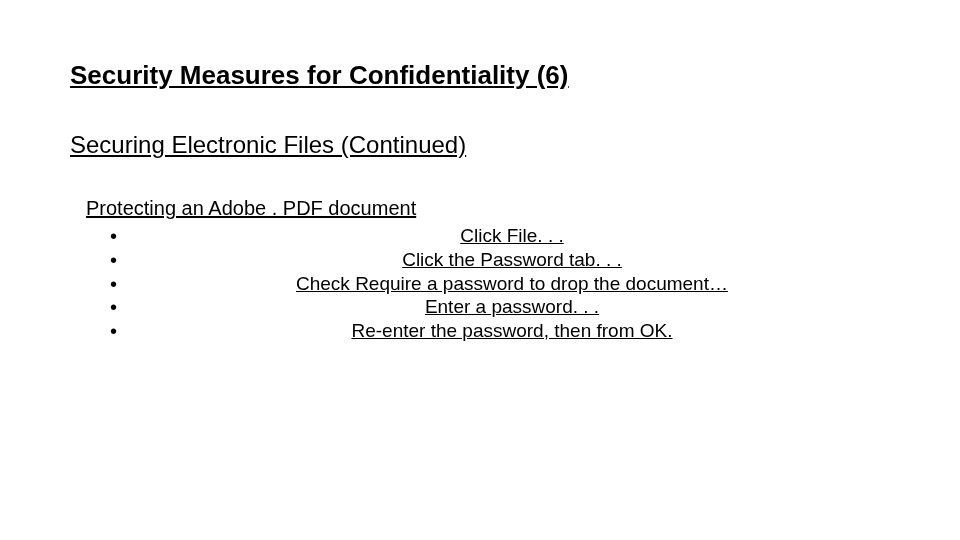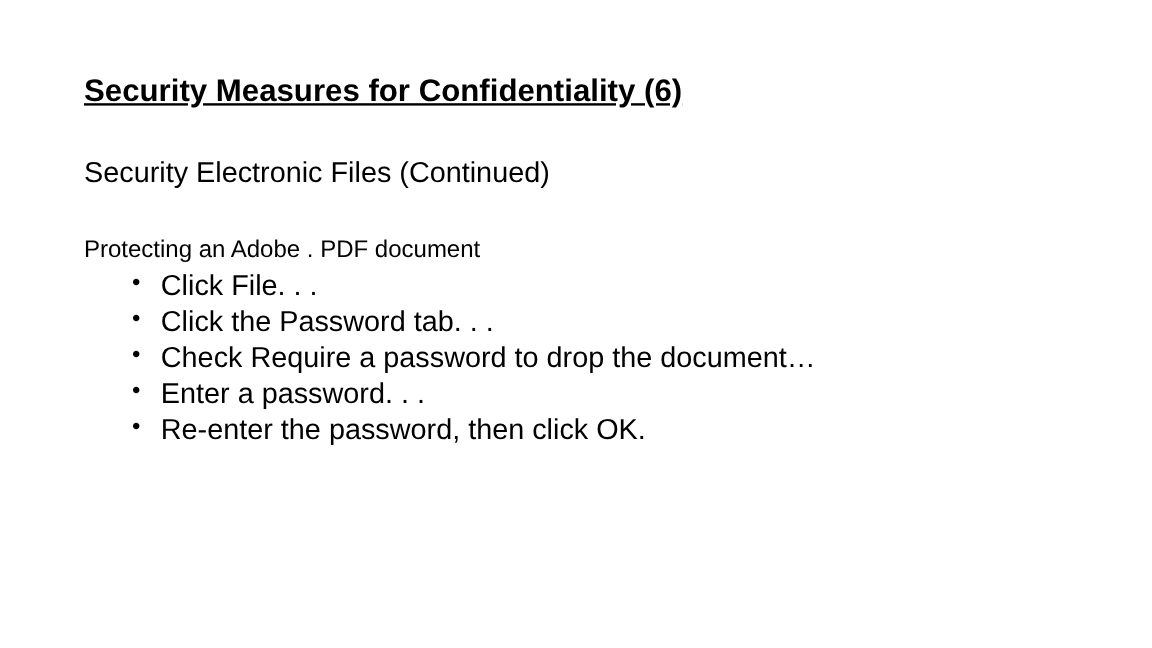--- a/index.html
+++ b/index.html
@@ -10,63 +10,65 @@
     background: #ffffff;
     font-family: Arial, Helvetica, sans-serif;
     color: #000000;
   }
   .slide {
     position: relative;
     width: 960px;
     height: 452px;
     box-sizing: border-box;
     padding: 60px 70px 0 70px;
+    text-decoration: underline;
   }
   .title {
     font-size: 26px;
     font-weight: bold;
     text-decoration: underline;
     margin: 0 0 40px 0;
   }
   .subtitle {
     font-size: 24px;
     font-weight: normal;
     margin: 0 0 38px 0;
   }
   .intro {
     font-size: 20px;
     font-weight: normal;
-    margin: 0 0 4px 0;
+    margin: 0 0 4px 16px;
   }
   ul.steps {
     list-style: none;
     margin: 0;
     padding: 0 0 0 40px;
   }
   ul.steps li {
-    font-size: 24px;
+    font-size: 19px;
     line-height: 1.25;
     position: relative;
     padding-left: 24px;
+    text-align: center;
   }
   ul.steps li::before {
     content: "•";
     position: absolute;
     left: 0;
     top: 0;
     font-size: 20px;
   }
 </style>
 </head>
 <body>
 
 <div class="slide">
   <h1 class="title">Security Measures for Confidentiality (6)</h1>
-  <h2 class="subtitle">Security Electronic Files (Continued)</h2>
+  <h2 class="subtitle">Securing Electronic Files (Continued)</h2>
   <p class="intro">Protecting an Adobe . PDF document</p>
   <ul class="steps">
     <li>Click File. . .</li>
     <li>Click the Password tab. . .</li>
     <li>Check Require a password to drop the document…</li>
     <li>Enter a password. . .</li>
-    <li>Re-enter the password, then click OK.</li>
+    <li>Re-enter the password, then from OK.</li>
   </ul>
 </div>
 
 </body></html>

